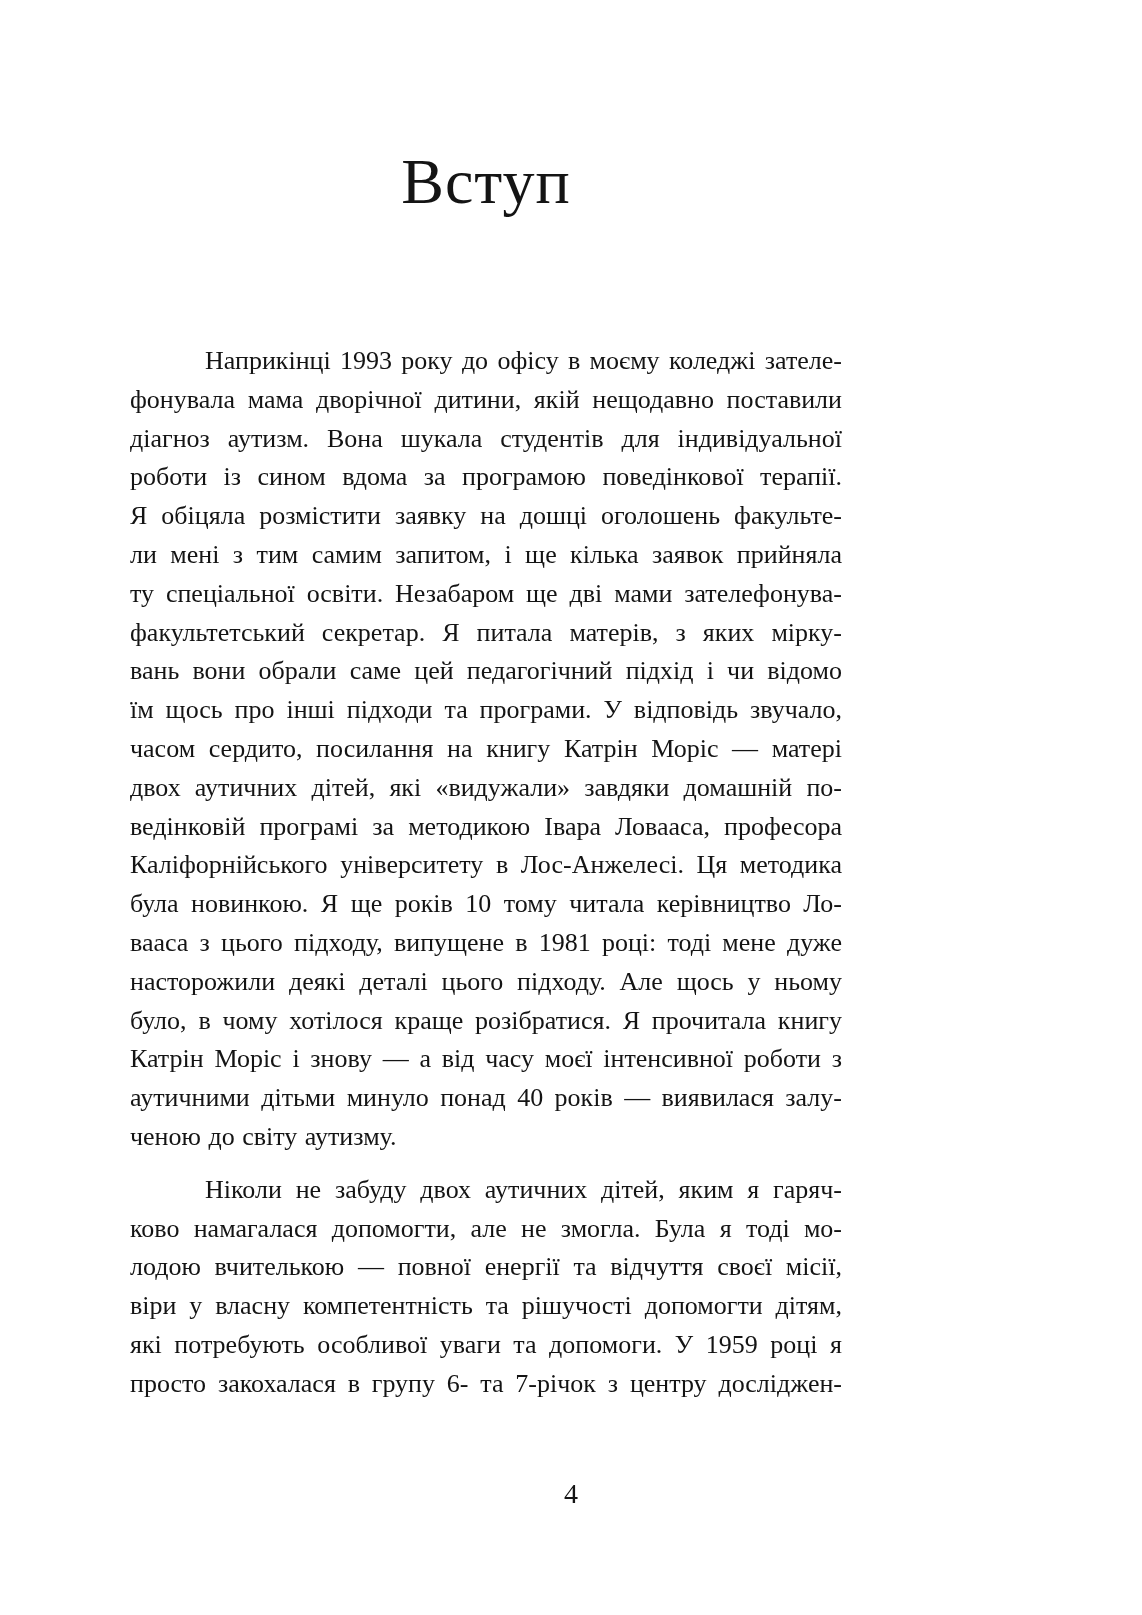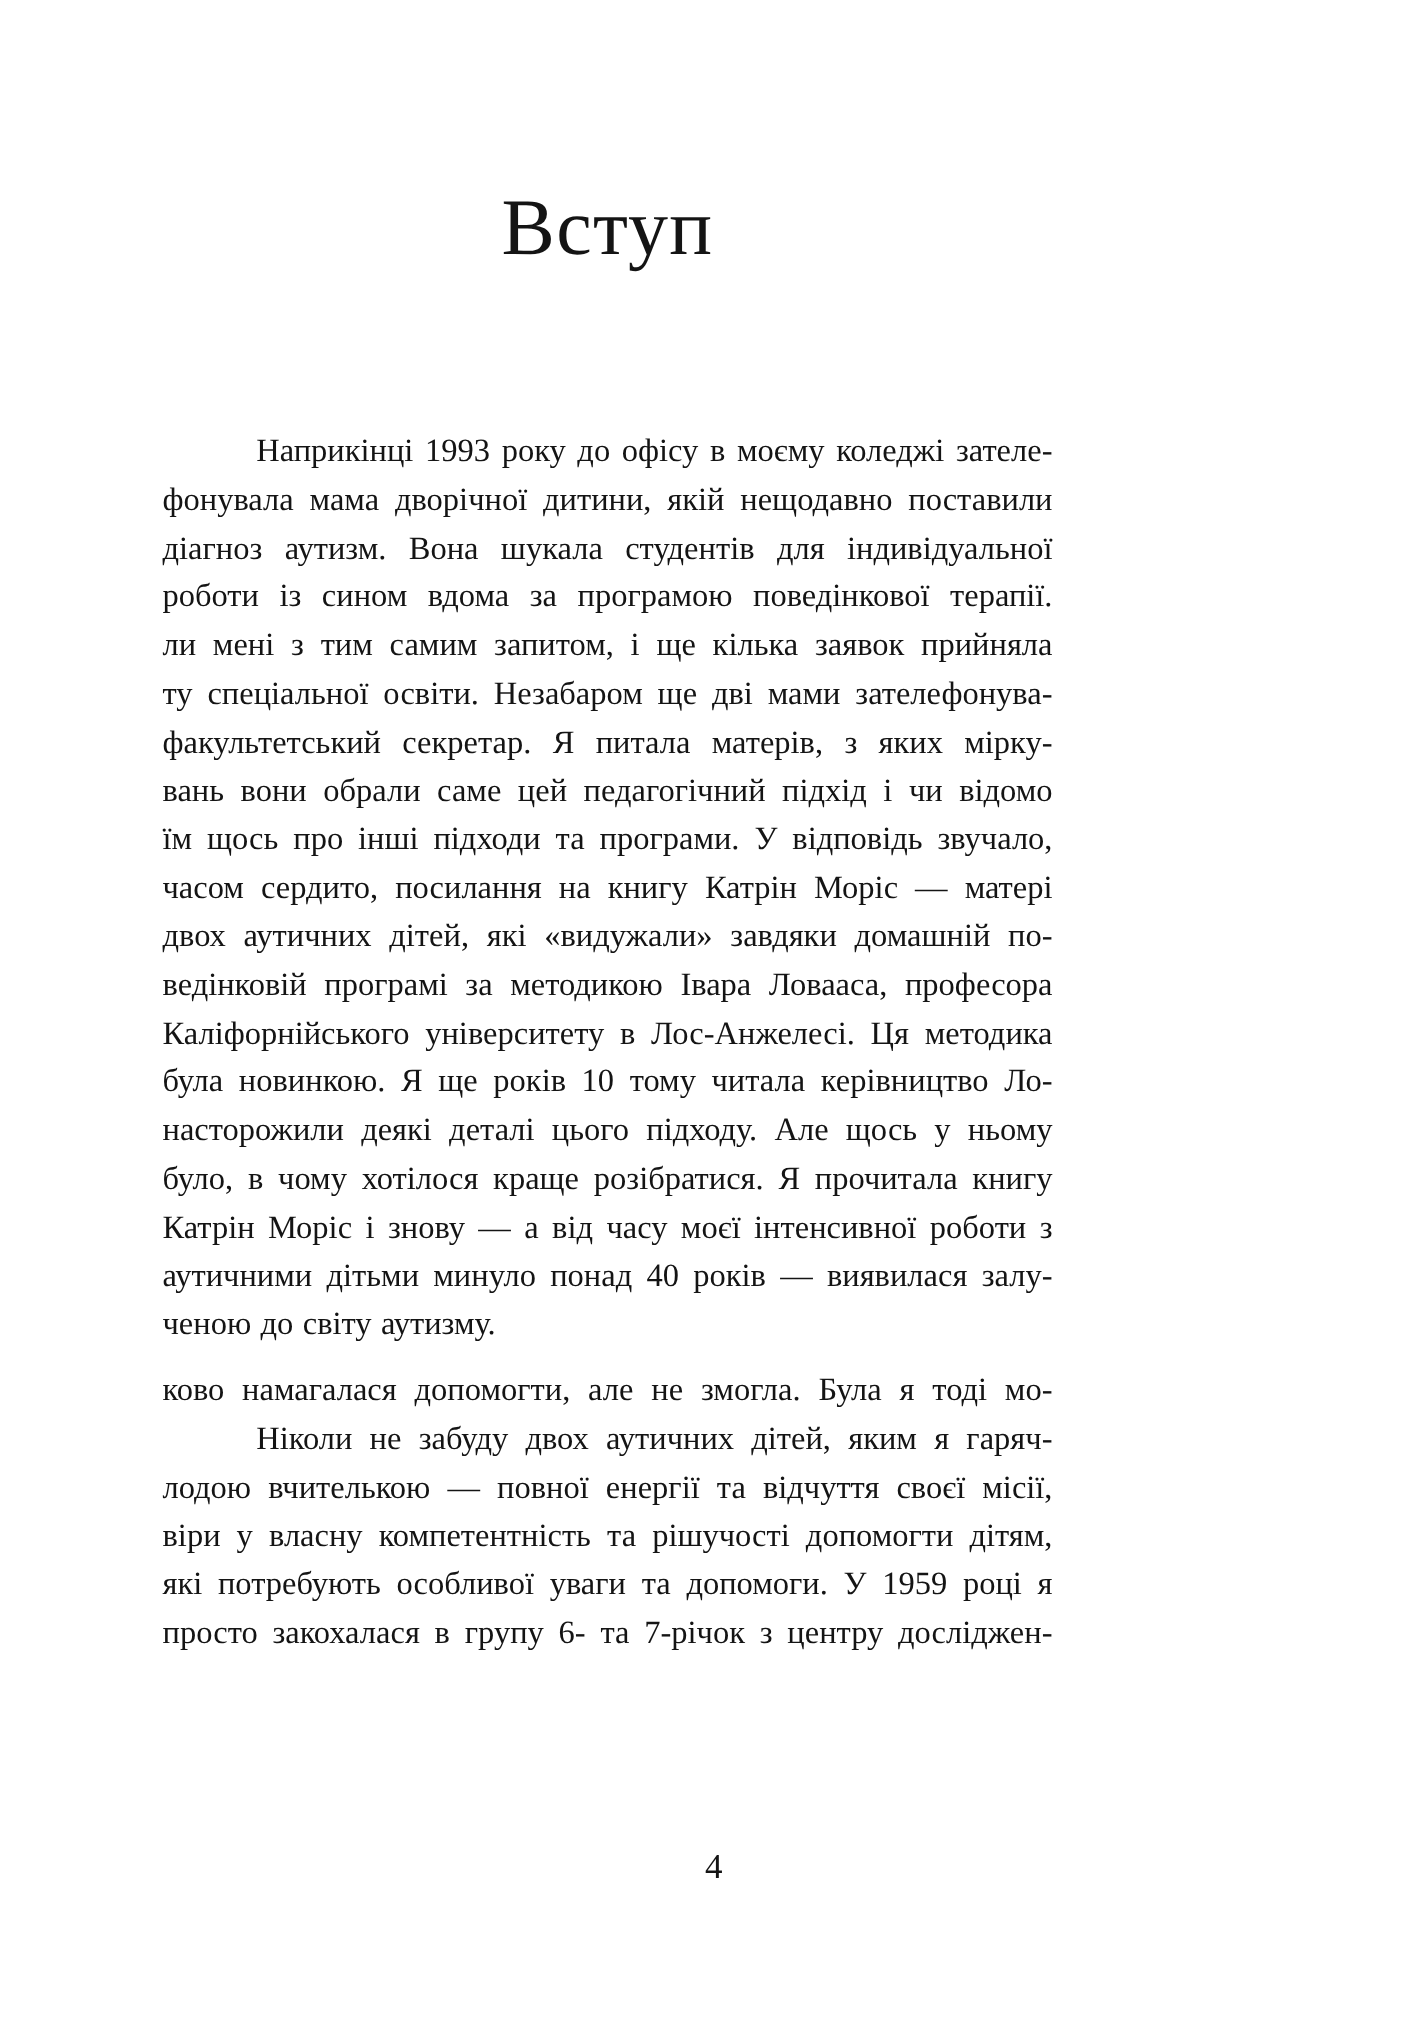--- a/index.html
+++ b/index.html
@@ -64,39 +64,41 @@
 <body>
 
 <div class="page">
   <h1 class="title">Вступ</h1>
   <div class="body-text">
       <div class="paragraph">
         <div class="line indent">Наприкінці 1993 року до офісу в моєму коледжі зателе-</div>
         <div class="line">фонувала мама дворічної дитини, якій нещодавно поставили</div>
         <div class="line">діагноз аутизм. Вона шукала студентів для індивідуальної</div>
         <div class="line">роботи із сином вдома за програмою поведінкової терапії.</div>
+        <div class="line">Я обіцяла розмістити заявку на дошці оголошень факульте-</div>
         <div class="line">ли мені з тим самим запитом, і ще кілька заявок прийняла</div>
         <div class="line">ту спеціальної освіти. Незабаром ще дві мами зателефонува-</div>
         <div class="line">факультетський секретар. Я питала матерів, з яких мірку-</div>
         <div class="line">вань вони обрали саме цей педагогічний підхід і чи відомо</div>
         <div class="line">їм щось про інші підходи та програми. У відповідь звучало,</div>
         <div class="line">часом сердито, посилання на книгу Катрін Моріс — матері</div>
         <div class="line">двох аутичних дітей, які «видужали» завдяки домашній по-</div>
         <div class="line">ведінковій програмі за методикою Івара Ловааса, професора</div>
         <div class="line">Каліфорнійського університету в Лос-Анжелесі. Ця методика</div>
         <div class="line">була новинкою. Я ще років 10 тому читала керівництво Ло-</div>
+        <div class="line">вааса з цього підходу, випущене в 1981 році: тоді мене дуже</div>
         <div class="line">насторожили деякі деталі цього підходу. Але щось у ньому</div>
         <div class="line">було, в чому хотілося краще розібратися. Я прочитала книгу</div>
         <div class="line">Катрін Моріс і знову — а від часу моєї інтенсивної роботи з</div>
         <div class="line">аутичними дітьми минуло понад 40 років — виявилася залу-</div>
         <div class="line last">ченою до світу аутизму.</div>
       </div>
       <div class="paragraph">
+        <div class="line indent">Ніколи не забуду двох аутичних дітей, яким я гаряч-</div>
         <div class="line">ково намагалася допомогти, але не змогла. Була я тоді мо-</div>
-        <div class="line indent">Ніколи не забуду двох аутичних дітей, яким я гаряч-</div>
         <div class="line">лодою вчителькою — повної енергії та відчуття своєї місії,</div>
         <div class="line">віри у власну компетентність та рішучості допомогти дітям,</div>
         <div class="line">які потребують особливої уваги та допомоги. У 1959 році я</div>
         <div class="line">просто закохалася в групу 6- та 7-річок з центру досліджен-</div>
       </div>
     </div>
 </div>
 
 <div class="page-number">4</div>
 

